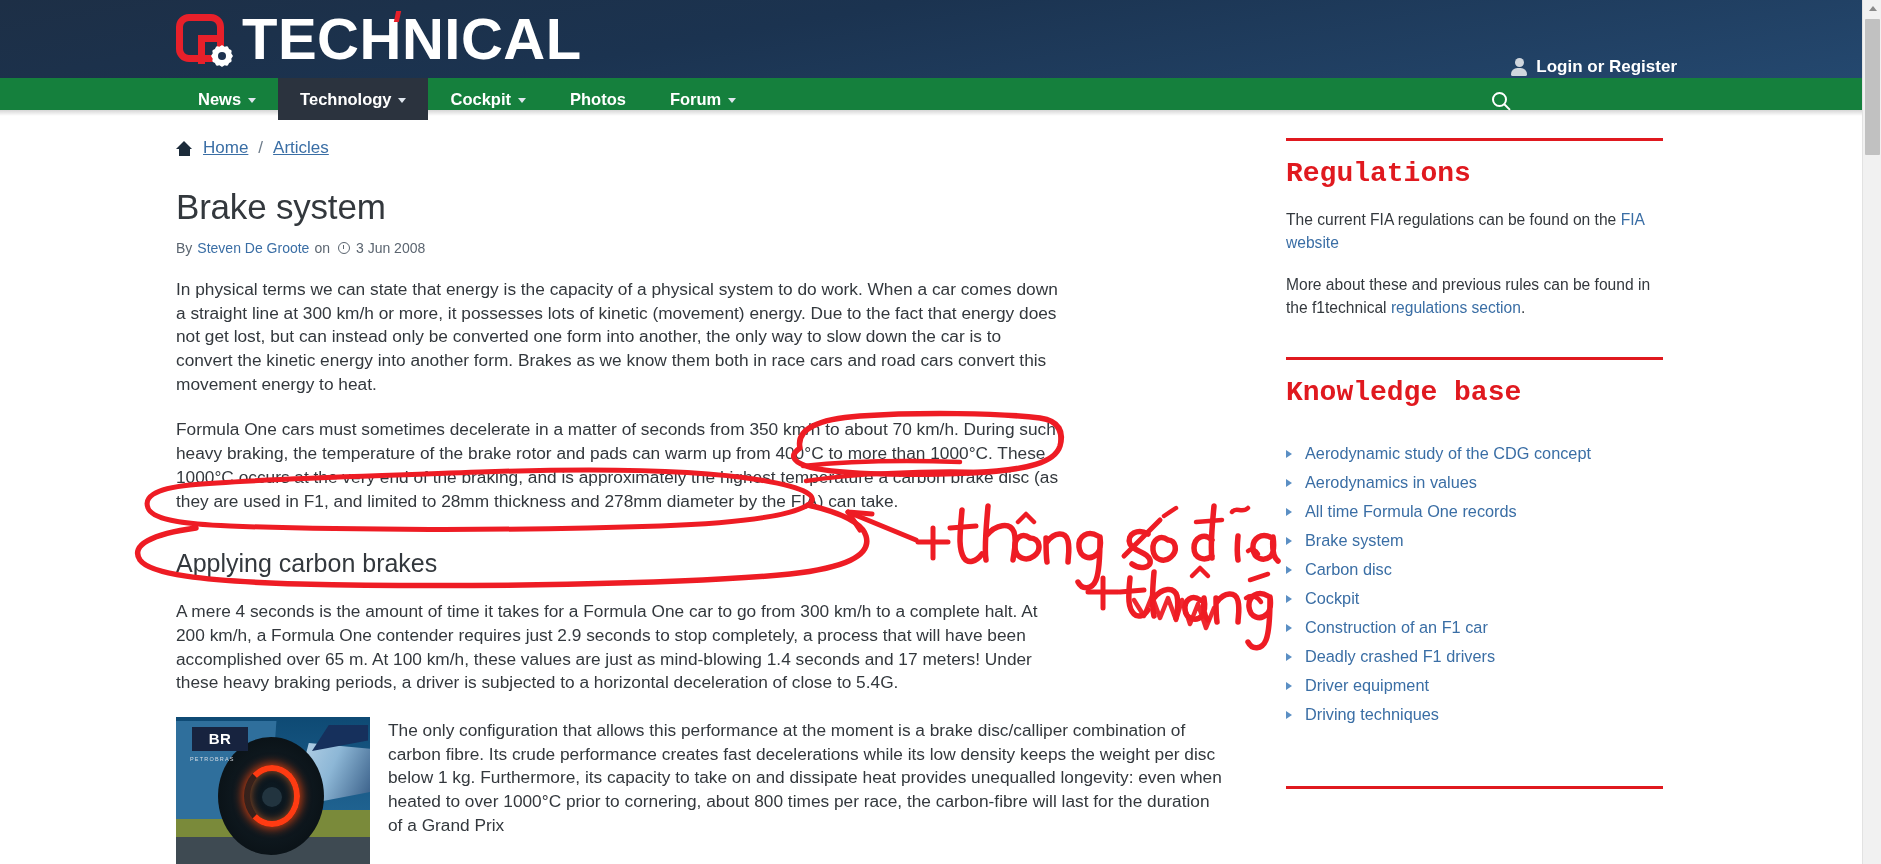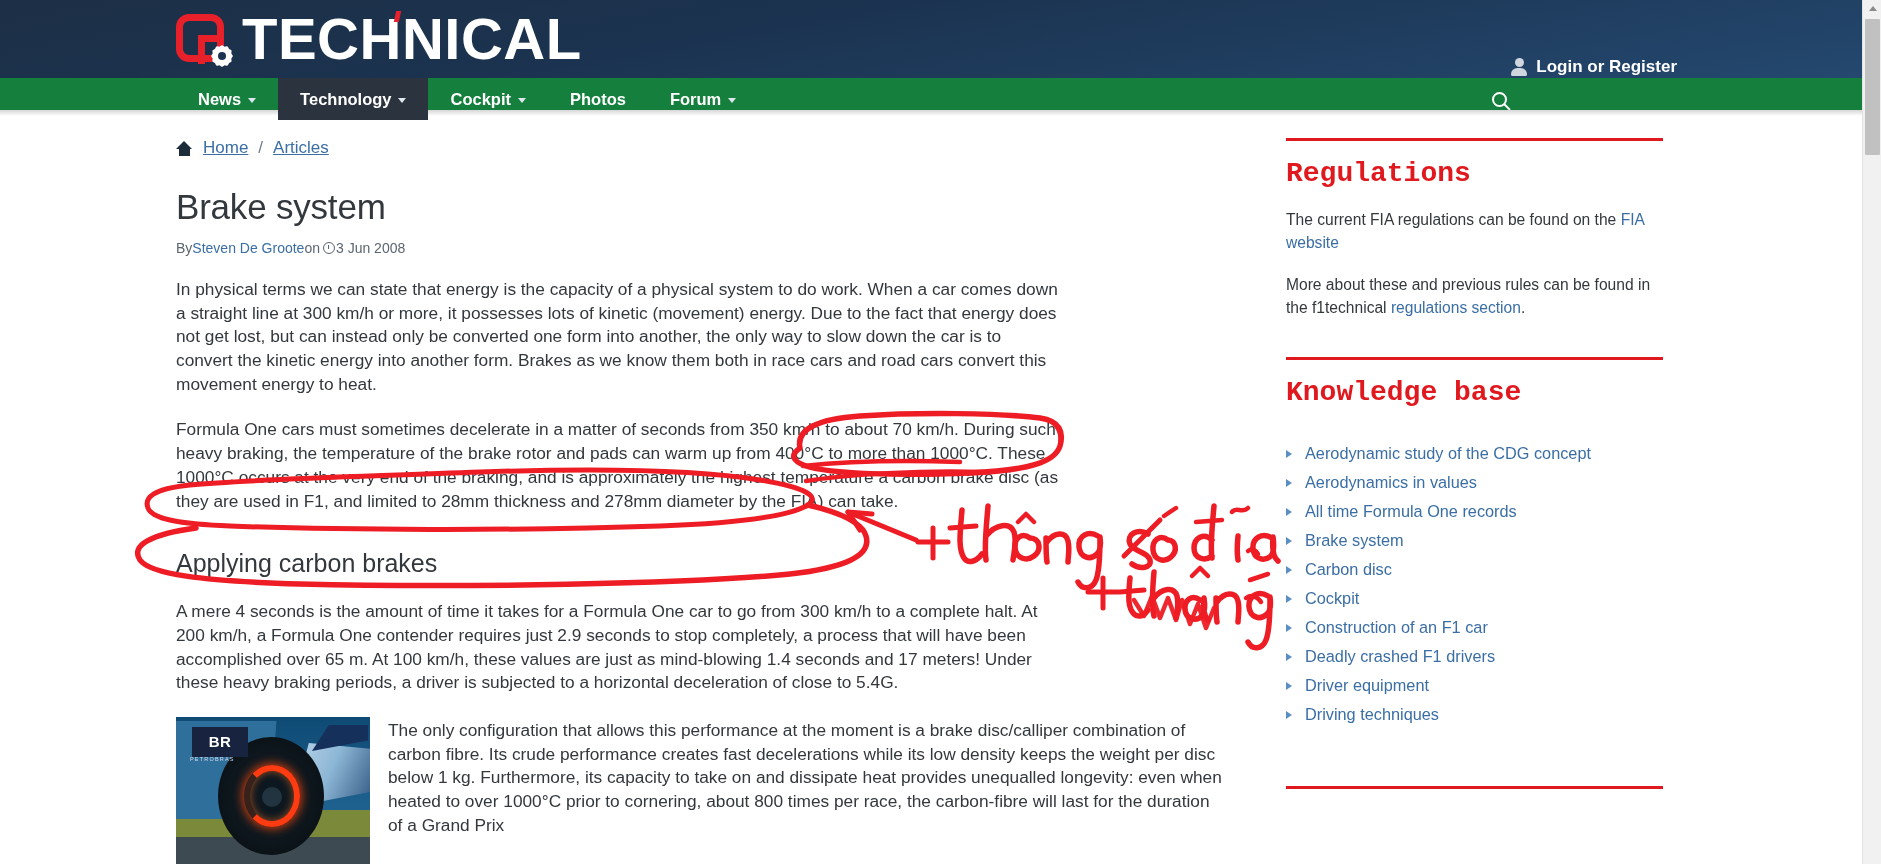--- a/index.html
+++ b/index.html
@@ -239,21 +239,21 @@
     margin: 29px 0 0 0;
     font-size: 35px;
     font-weight: 400;
     color: #33383d;
     letter-spacing: -0.2px;
   }
   .byline {
     margin-top: 13px;
     font-size: 14px;
     color: #5b6570;
-    display: flex; align-items: center;  text-align: right;
+    display: flex; align-items: center; gap: 5px; text-align: right;
   }
   .byline a { color: #3a6ea5; text-decoration: none; cursor: pointer; }
   .clock {
     width: 12px; height: 12px;
     border: 1.5px solid #5b6570;
     border-radius: 50%;
     position: relative;
     display: inline-block;
     margin: 0 1px 0 3px;
   }
@@ -311,21 +311,21 @@
   .photo .bodywork {
     position: absolute;
     left: -8px; top: 4px;
     width: 105px; height: 98px;
     background: #2f6f9c;
     transform: skewX(-4deg);
   }
   .photo .sponsor {
     position: absolute;
     left: 16px; top: 10px;
-    width: 56px; height: 30px;
+    width: 56px; height: 24px;
     background: #17233f;
     display: flex; align-items: center; justify-content: center;
     color: #ffffff;
     font-size: 15px; font-weight: 700;
     font-family: "Liberation Sans", sans-serif;
     letter-spacing: 0.5px;
   }
   .photo .sponsor-sub {
     position: absolute;
     left: 14px; top: 39px;

